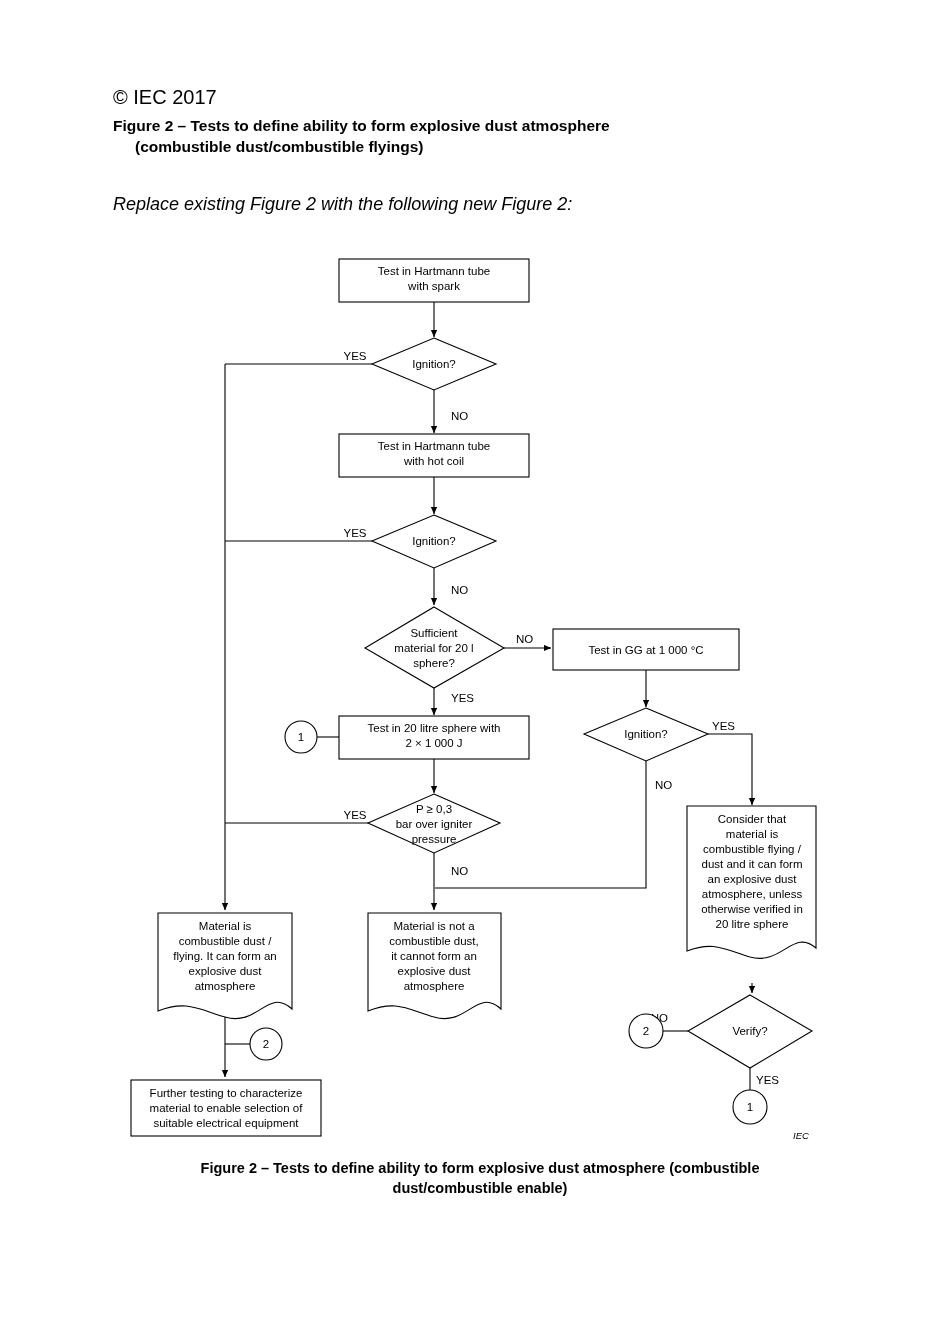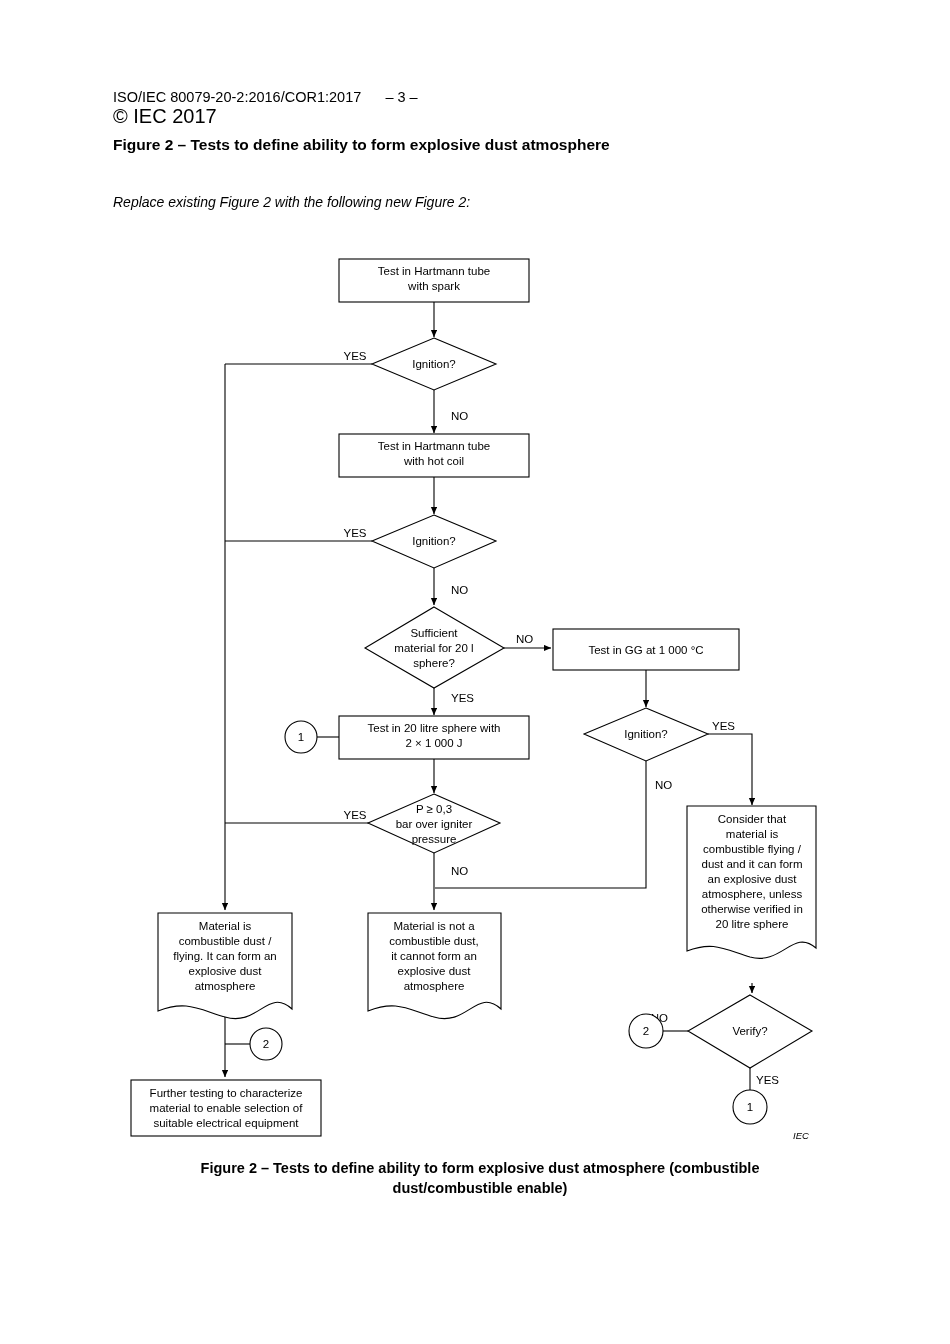--- a/index.html
+++ b/index.html
@@ -42,21 +42,21 @@
     line-height: 21px;
   }
   .hdr-title .l2 {
     display: block;
     padding-left: 22px;
   }
   .replace-note {
     position: absolute;
     left: 113px;
     top: 194px;
-    font-size: 14px;
+    font-size: 18px;
     font-style: italic;
   }
   
   .caption {
     position: absolute;
     left: 150px;
     top: 1158px;
     width: 660px;
     text-align: center;
     font-size: 14.5px;
@@ -87,24 +87,24 @@
     stroke: #000000;
     stroke-width: 1.1;
   }
 </style>
 </head>
 <body>
 
 <div class="page">
 
   <div class="hdr">
-    <div class="hdr-line1"><span>ISO/IEC 80079-20-2:2016/COR1:2017</span>      <span>– 3 –</span></div>
     <div class="hdr-line2">© IEC 2017</div>
     <div class="hdr-title">
       <span>Figure 2 – Tests to define ability to form explosive dust atmosphere</span>
+      <span class="l2">(combustible dust/combustible flyings)</span>
     </div>
   </div>
 
   <div class="replace-note">Replace existing Figure 2 with the following new Figure 2:</div>
 
   <svg class="flow" width="950" height="1150" viewBox="0 0 950 1150">
     <defs>
       <marker id="arw" markerWidth="9" markerHeight="9" refX="7.2" refY="3.2" orient="auto" markerUnits="userSpaceOnUse">
         <path d="M0,0 L7.4,3.2 L0,6.4 z" fill="#000000"></path>
       </marker>

